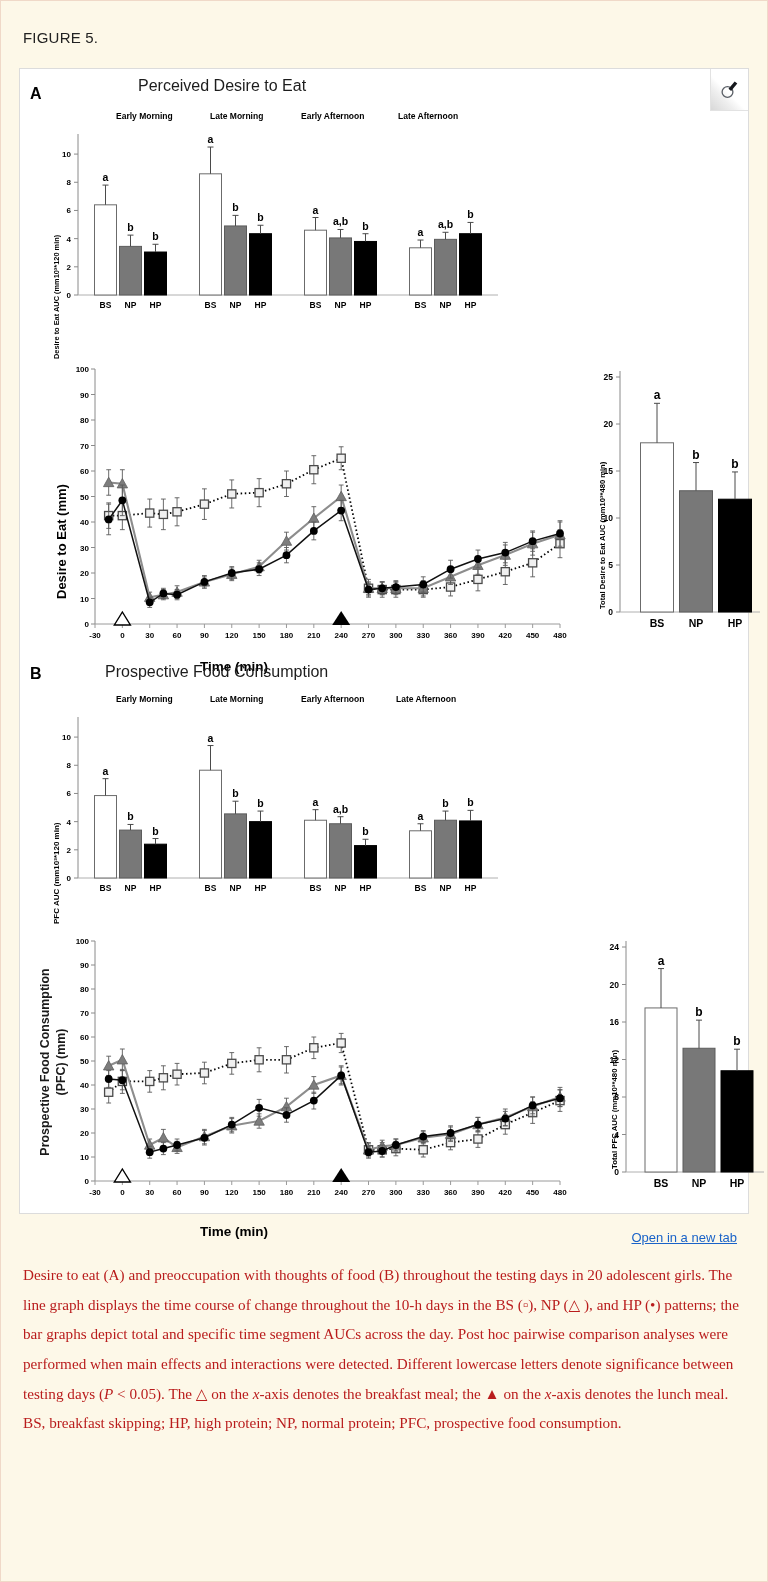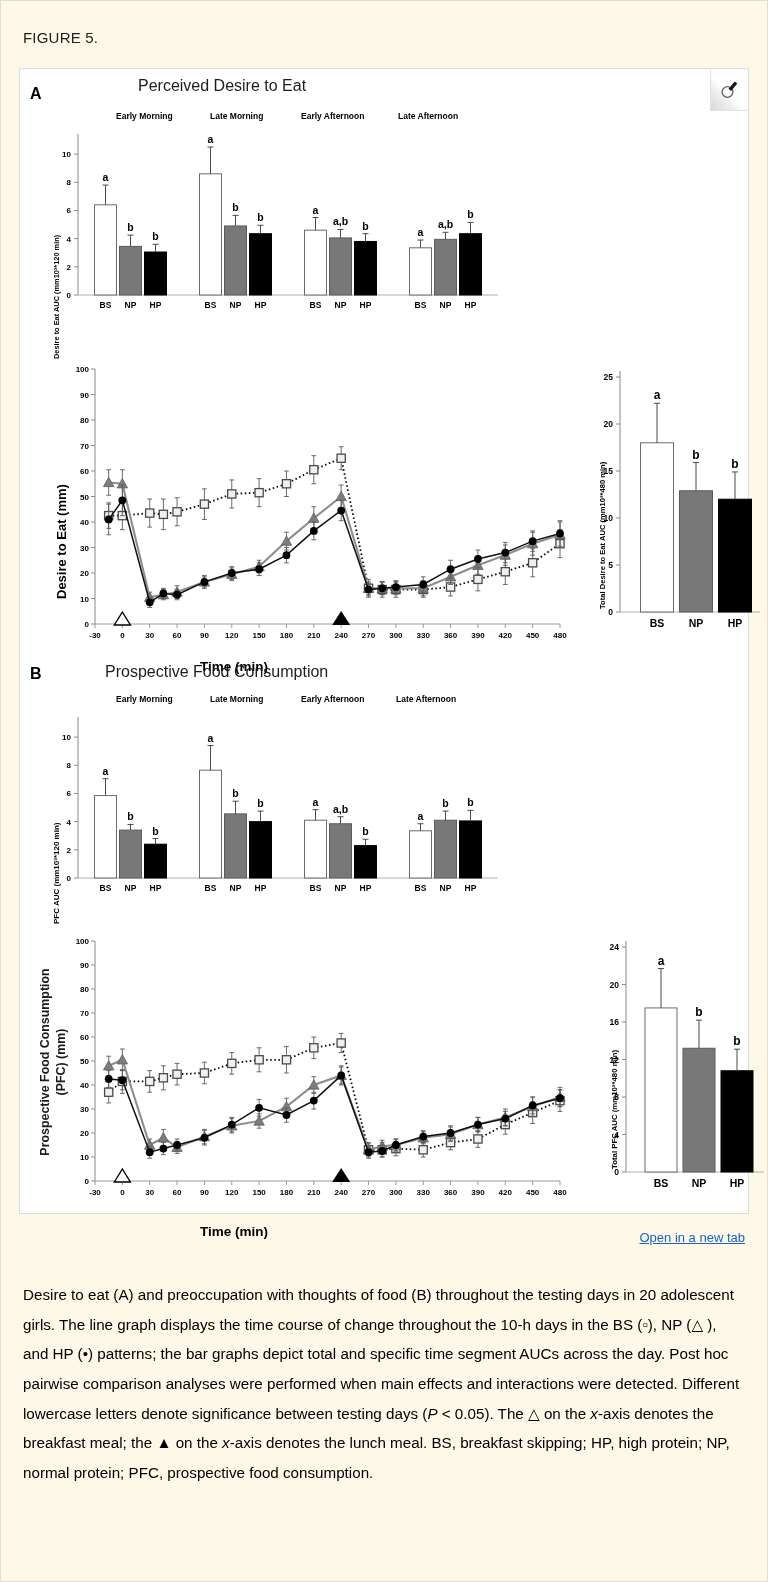--- a/index.html
+++ b/index.html
@@ -44,27 +44,27 @@
     position:absolute;
     transform-origin:0 0;
     transform:rotate(-90deg);
     white-space:nowrap;
     font-weight:bold; color:#000;
   }
   .axis-title-x {
     position:absolute; font-weight:bold; color:#000; text-align:left;
   }
   .open-tab {
-    text-align:right; padding:14px 22px 0 0;
+    text-align:right; padding:14px 30px 0 0;
   }
   .open-tab a { color:#1a63c8; font-size:13px; text-decoration:underline; }
   .caption {
-    margin:34px 22px 0 22px;
-    font-family:Liberation Sans, sans-serif;
-    font-size:15.2px; line-height:1.95; color:#000000;
+    margin:14px 22px 0 22px;
+    font-family:Liberation Serif, serif;
+    font-size:15.2px; line-height:1.95; color:#b91c1c;
     text-align:left;
   }
   .caption i { font-style:italic; }
   svg.plot { position:absolute; left:0; top:0; overflow:visible; }
 </style>
 </head>
 <body>
 
 <div class="fig-label">FIGURE 5.</div>
 

